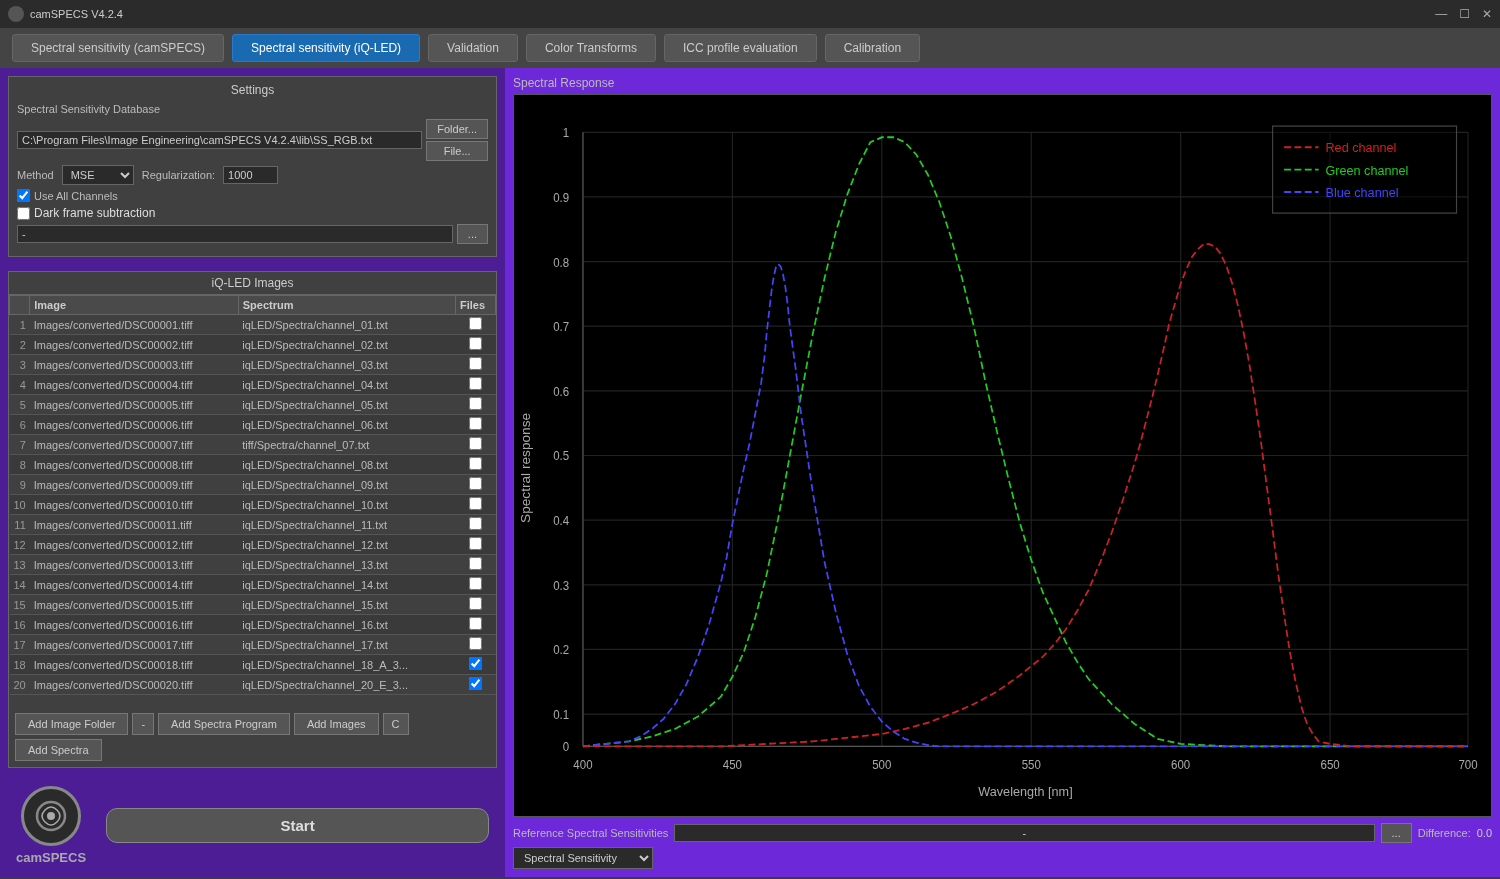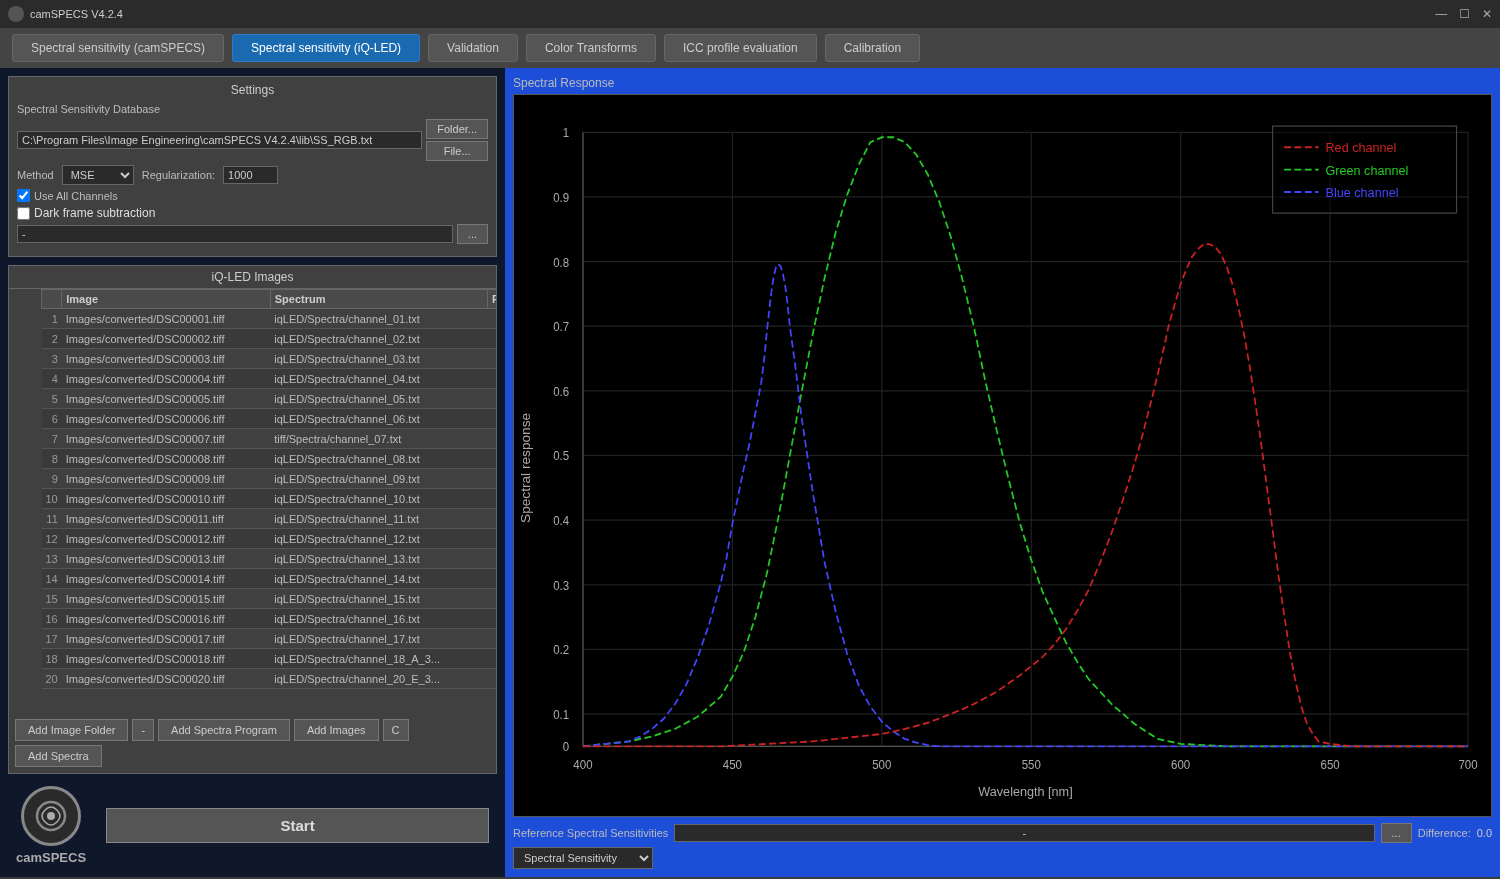--- a/index.html
+++ b/index.html
@@ -59,25 +59,25 @@
       background: #1a6ab1;
       border-color: #2a7acc;
       color: #fff;
     }
     .main-area {
       display: flex;
       height: calc(879px - 28px - 42px);
     }
     .left-panel {
       width: 505px;
-      background: #0f172a;
+      background: #4c1d95;
       padding: 8px;
       display: flex;
       flex-direction: column;
-      gap: 8px;
+      gap: 14px;
     }
     .settings-box {
       border: 1px solid #666;
       background: #404040;
       padding: 6px 8px 8px 8px;
     }
     .settings-title {
       text-align: center;
       color: #ccc;
       font-size: 12px;
@@ -163,21 +163,20 @@
       border-bottom: 1px solid #666;
     }
     .table-container {
       flex: 1;
       overflow-y: auto;
     }
     .data-table {
       width: 100%;
       border-collapse: collapse;
       font-size: 11px;
-      margin-left: 32px;
     }
     .data-table th {
       background: #4a4a4a;
       color: #ccc;
       padding: 3px 4px;
       border: 1px solid #666;
       text-align: left;
       position: sticky;
       top: 0;
     }
@@ -204,21 +203,21 @@
       border: 1px solid #777;
       color: #ccc;
       cursor: pointer;
       font-size: 11px;
     }
     .btn-action.small-btn {
       padding: 4px 8px;
     }
     .right-panel {
       flex: 1;
-      background: #1d4ed8;
+      background: #6d28d9;
       padding: 8px;
       display: flex;
       flex-direction: column;
     }
     .chart-title {
       color: #bbb;
       font-size: 12px;
       margin-bottom: 4px;
     }
     .chart-area {
@@ -512,21 +511,21 @@
       <div style="display:flex;flex-direction:column;align-items:center;gap:4px;">
         <div class="logo-circle">
           <svg width="40" height="40" viewBox="0 0 40 40">
             <circle cx="20" cy="20" r="14" fill="none" stroke="#888" stroke-width="2.5"></circle>
             <path d="M14 14 Q20 8 26 14 Q32 20 26 26 Q20 32 14 26 Q8 20 14 14Z" fill="none" stroke="#aaa" stroke-width="1.5"></path>
             <circle cx="20" cy="20" r="4" fill="#aaa"></circle>
           </svg>
         </div>
         <span class="logo-text">camSPECS</span>
       </div>
-      <button class="start-btn" style="flex:1;padding:8px 0;font-size:15px;font-weight:bold;background:#555;border:1px solid #888;color:#ddd;cursor:pointer;border-radius:0;">Start</button>
+      <button class="start-btn" style="flex:1;padding:8px 0;font-size:15px;font-weight:bold;background:#555;border:1px solid #888;color:#ddd;cursor:pointer;border-radius:11px;">Start</button>
     </div>
 
   </div>
 
   <div class="right-panel">
     <div class="chart-title">Spectral Response</div>
 
     <div class="chart-area">
       <svg class="chart-svg" id="chart-svg" viewBox="0 0 850 580" preserveAspectRatio="none">
 

